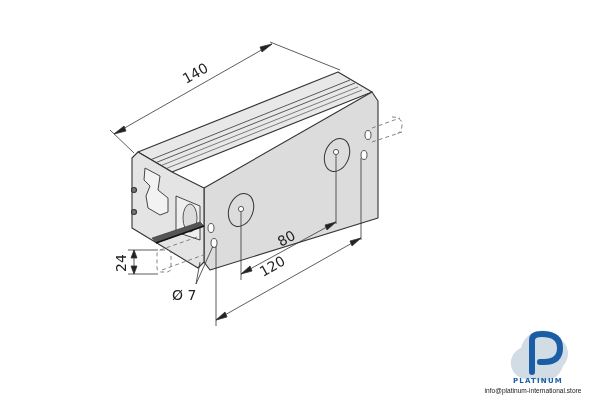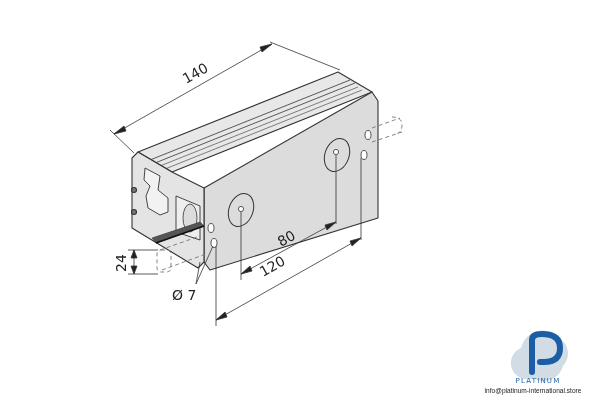--- a/index.html
+++ b/index.html
@@ -1,19 +1,19 @@
 <!DOCTYPE html>
 <html><head>
 <meta charset="utf-8">
 <style>
   html, body { margin:0; padding:0; background:#ffffff; }
   body { width:600px; height:400px; position:relative; overflow:hidden; font-family:"DejaVu Sans", sans-serif; }
   #drawing { position:absolute; left:0; top:0; width:600px; height:400px; }
   .dimtxt { font-family:"DejaVu Sans", sans-serif; font-size:14px; fill:#222; }
-  .logo-name { position:absolute; left:478px; top:377px; width:120px; text-align:center; font-family:"DejaVu Sans", sans-serif; font-weight:normal; font-size:7px; letter-spacing:1.2px; color:#1b5ea6; }
+  .logo-name { position:absolute; left:478px; top:377px; width:120px; text-align:center; font-family:"DejaVu Sans", sans-serif; font-weight:bold; font-size:7px; letter-spacing:1.2px; color:#1b5ea6; }
   .logo-mail { position:absolute; left:466px; top:387px; width:134px; text-align:center; font-family:"Liberation Sans", sans-serif; font-size:6.6px; color:#222; white-space:nowrap; }
 </style>
 </head>
 <body>
 
 <svg id="drawing" viewBox="0 0 600 400" xmlns="http://www.w3.org/2000/svg">
 
   <g stroke="#333" stroke-width="1.1" stroke-linejoin="round">
 
     <polygon points="138,152 338,72 372,92 172,172" fill="#e8e8e8"></polygon>

